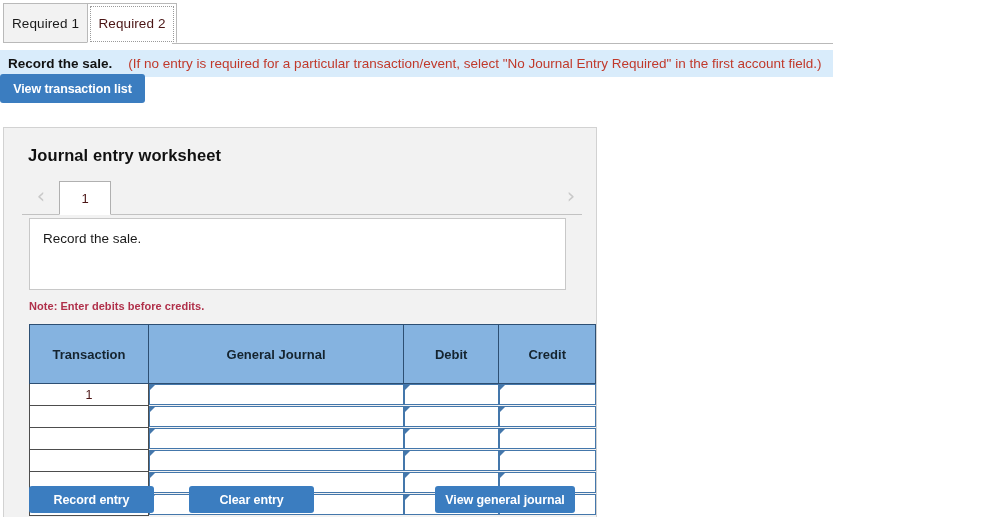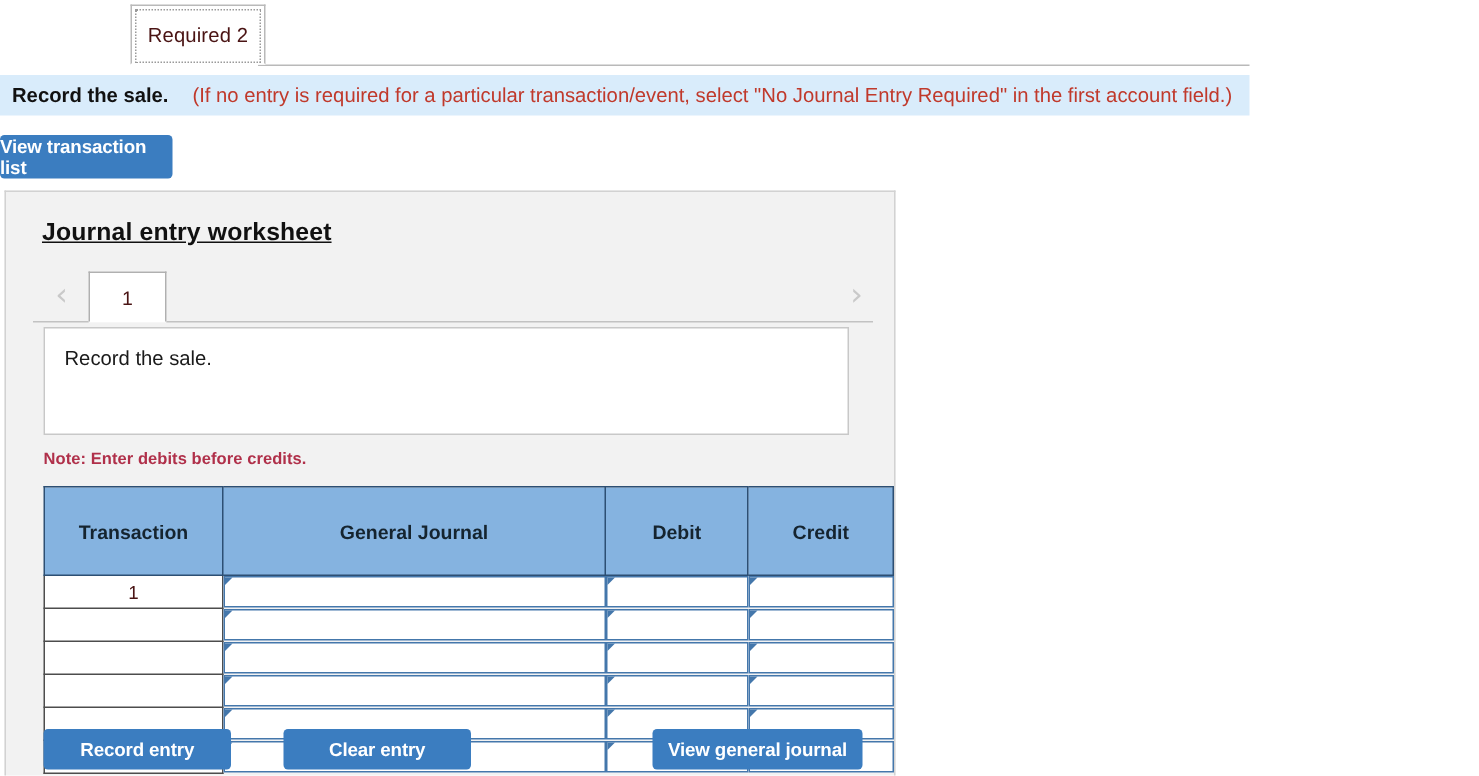--- a/index.html
+++ b/index.html
@@ -109,22 +109,22 @@
     letter-spacing: -0.1px;
     cursor: pointer;
     display: flex;
     align-items: center;
     justify-content: center;
     box-sizing: border-box;
   }
   .btn-viewlist {
     position: absolute;
     left: 0px;
-    top: 90px;
-    width: 115px;
+    top: 74px;
+    width: 145px;
     height: 29px;
   }
 
   
   .panel {
     position: absolute;
     left: 3px;
     top: 127px;
     width: 594px;
     height: 390px;
@@ -134,21 +134,20 @@
     box-sizing: border-box;
   }
   .panel-title {
     position: absolute;
     left: 24px;
     top: 18px;
     font-size: 16.5px;
     font-weight: bold;
     color: #111111;
     letter-spacing: .1px;
-    text-decoration: underline;
   }
 
   
   .pager {
     position: absolute;
     left: 18px;
     top: 49px;
     width: 560px;
     height: 38px;
   }
@@ -301,20 +300,23 @@
     top: 358px;
     width: 140px;
     height: 27px;
   }
 </style>
 </head>
 <body>
 
 <div class="tabstrip">
   <div class="tabstrip-baseline"></div>
+  <div class="tab tab-inactive">
+    <span>Required 1</span>
+  </div>
   <div class="tab tab-active">
     <span>Required 2</span>
   </div>
 </div>
 
 <div class="instructionbar">
   <span class="instr-title">Record the sale.</span>
   <span class="instr-hint">(If no entry is required for a particular transaction/event, select "No Journal Entry Required" in the first account field.)</span>
 </div>
 

